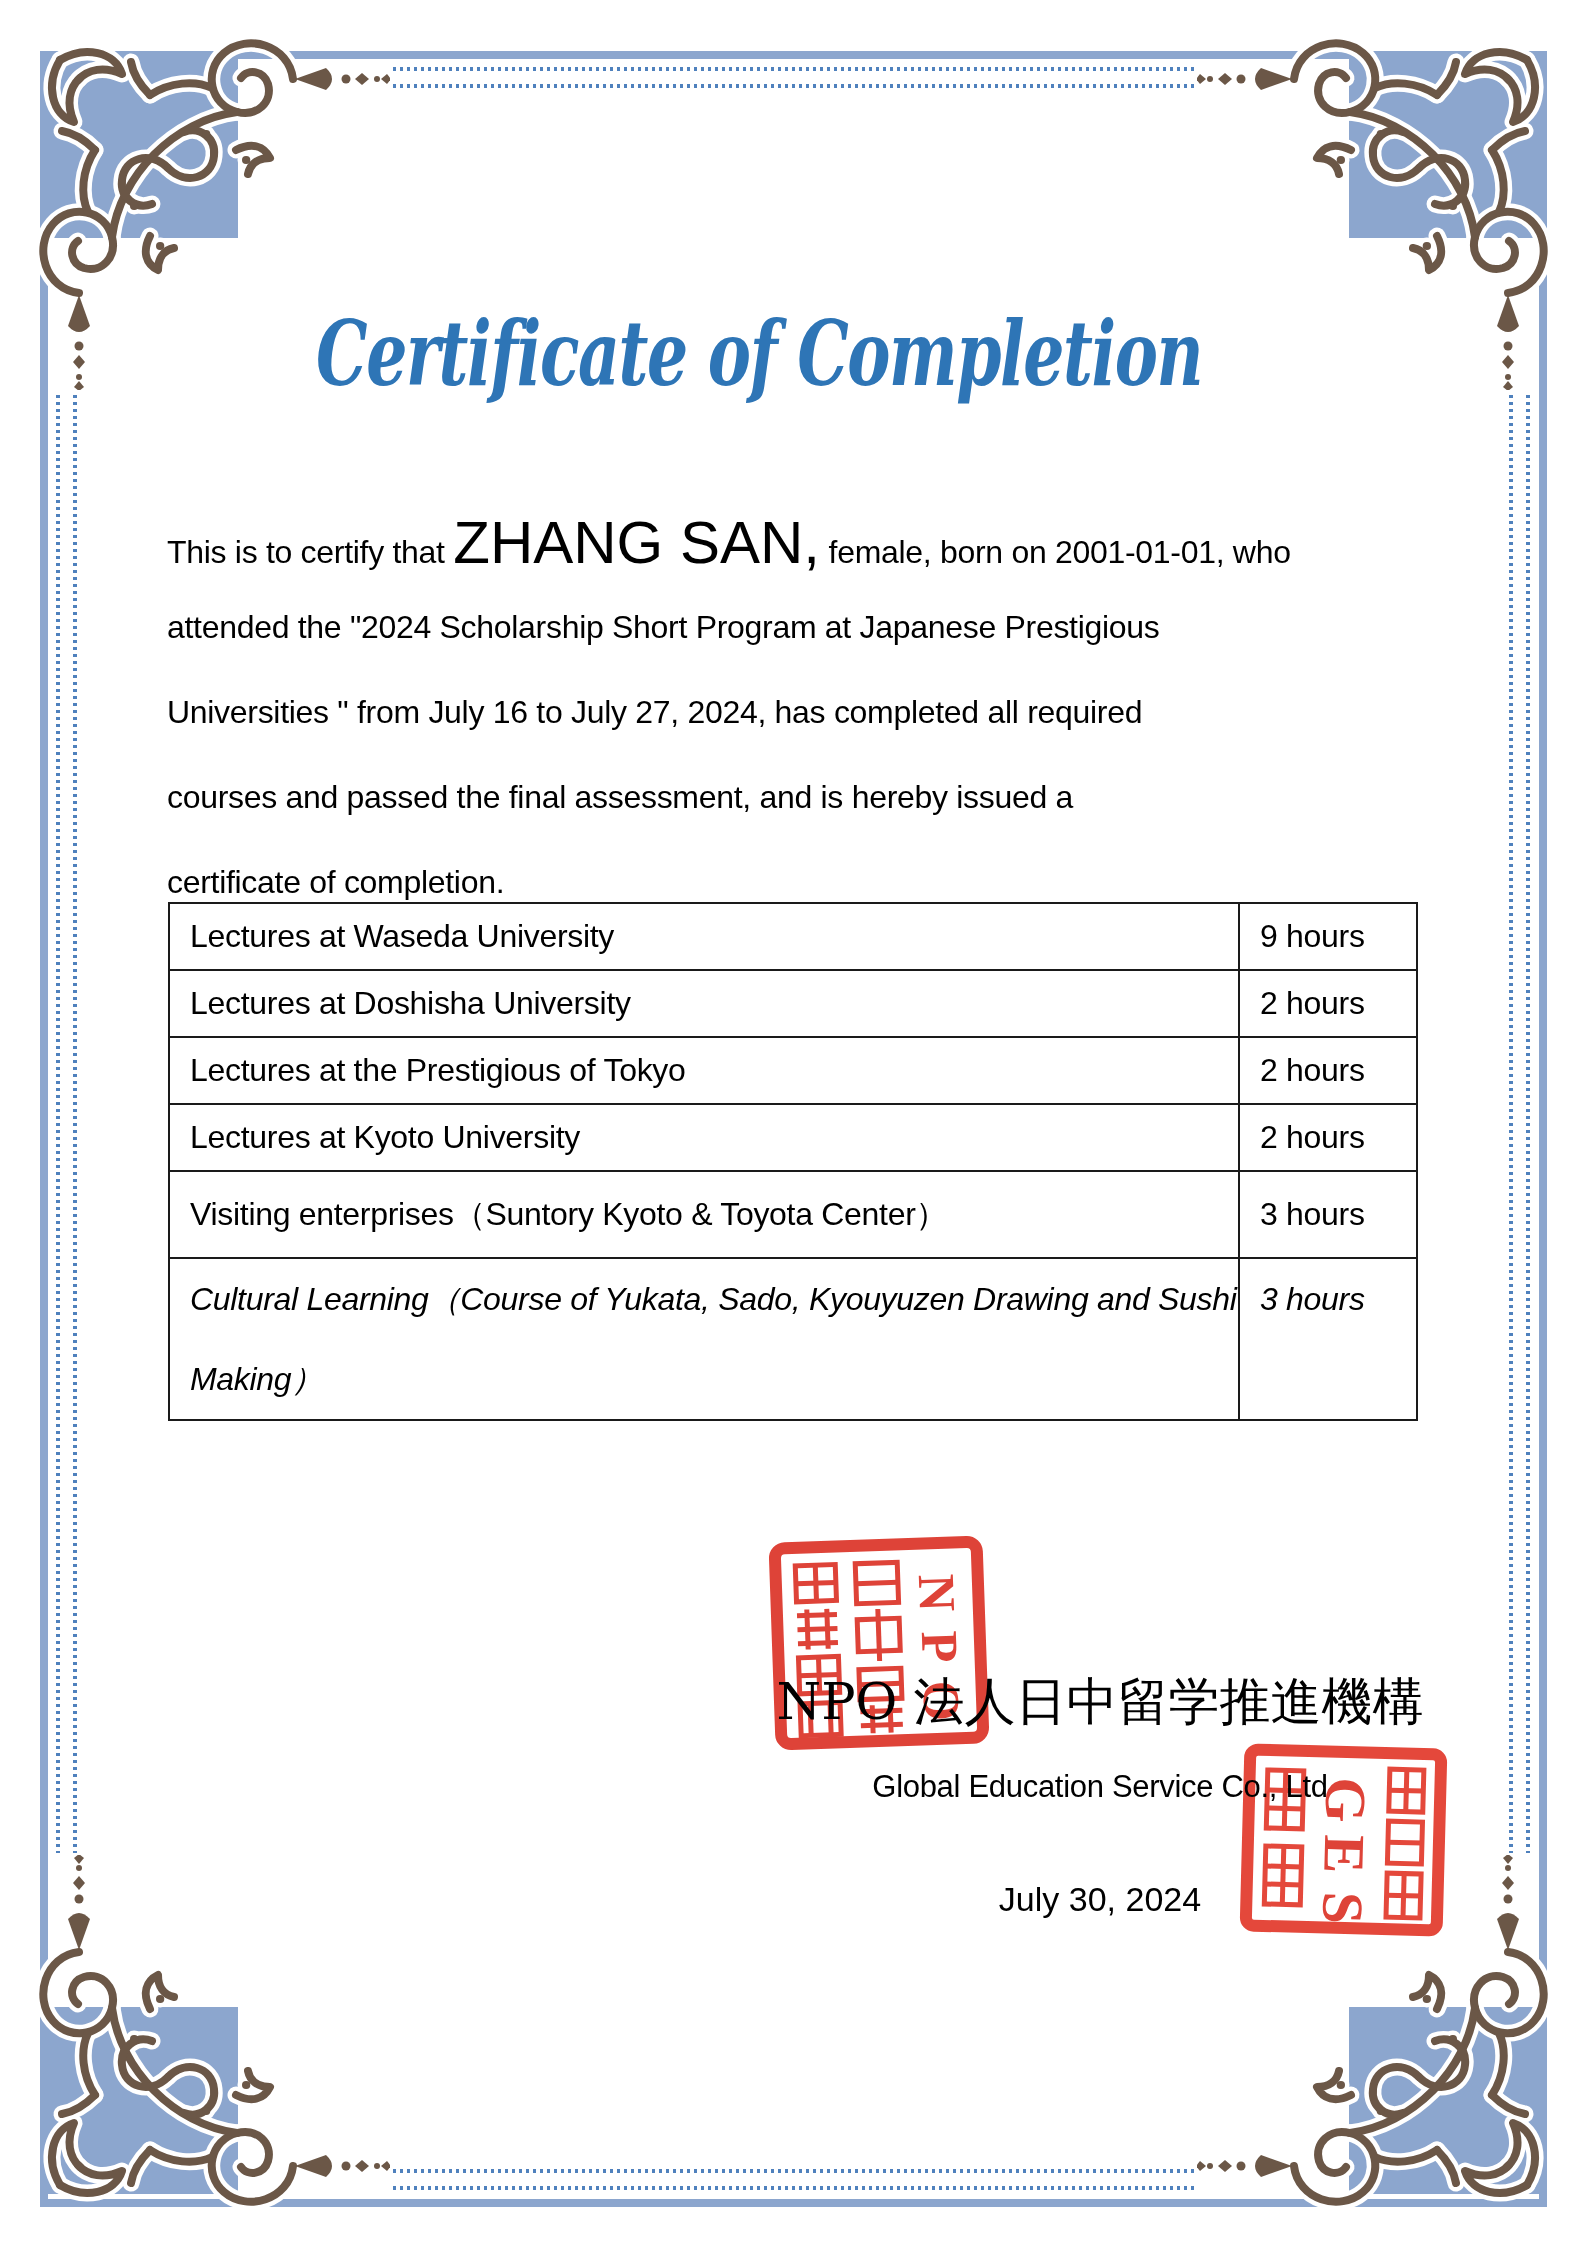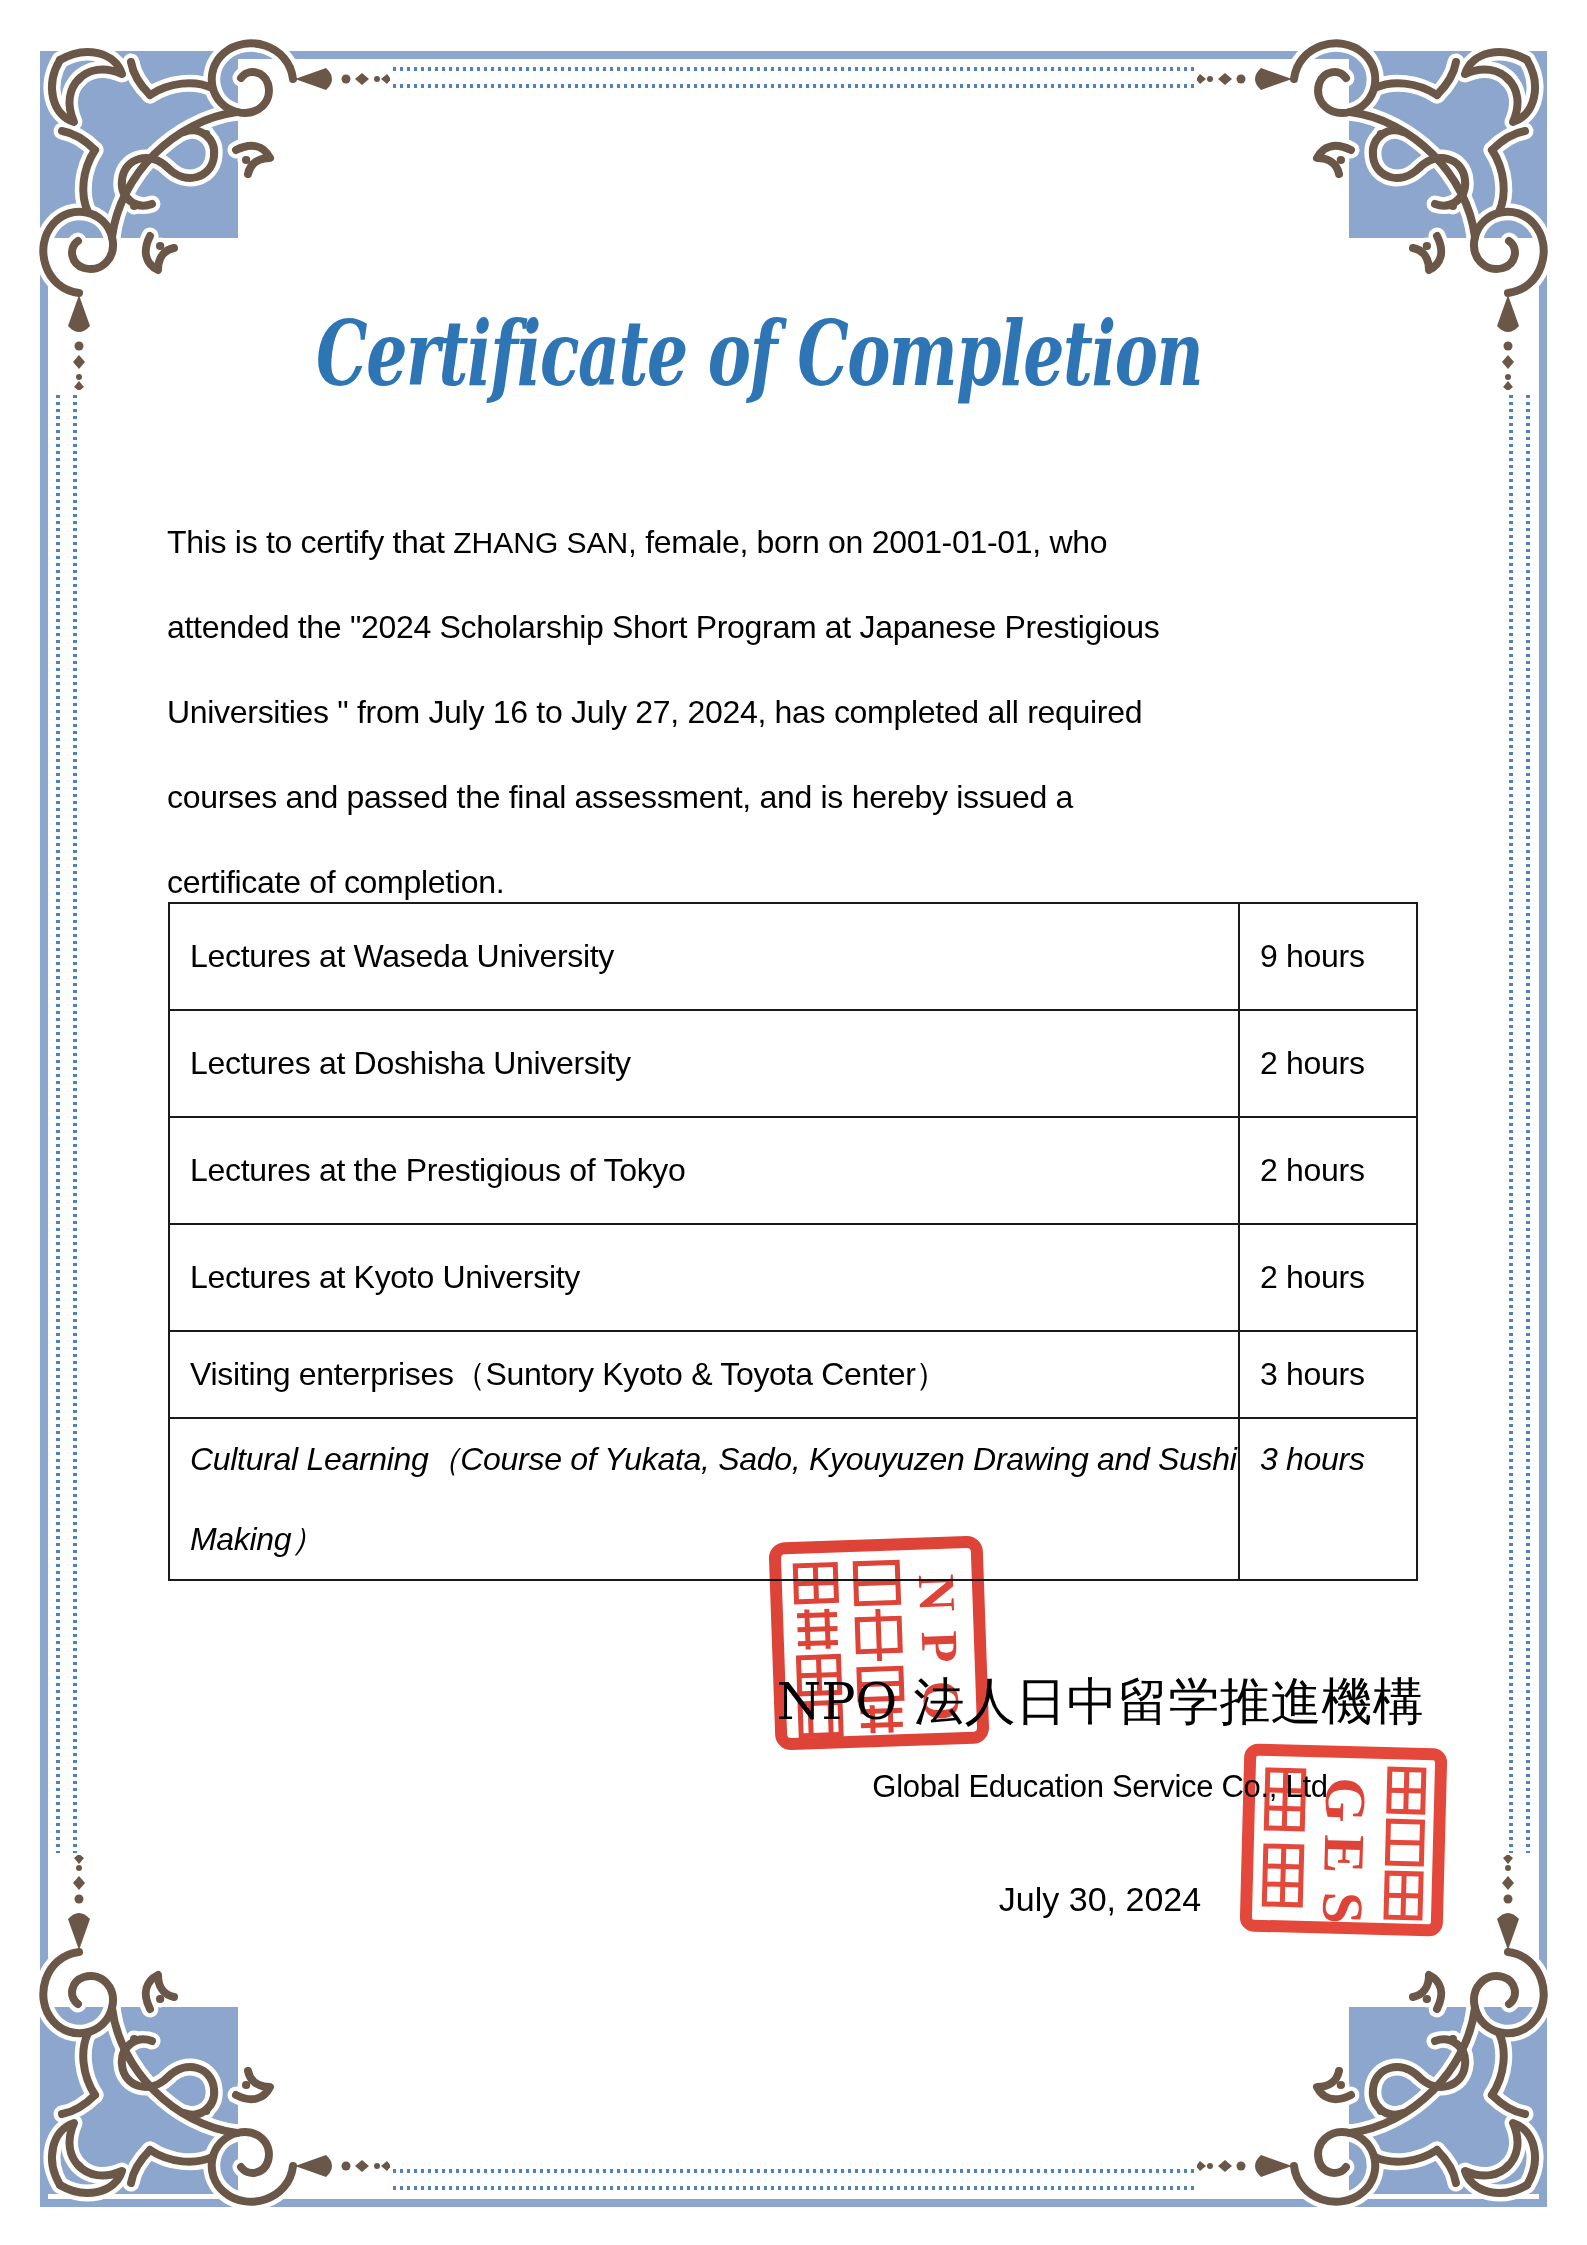--- a/index.html
+++ b/index.html
@@ -43,34 +43,34 @@
     transform:scaleX(0.72);transform-origin:0 50%;
     white-space:nowrap;
   }
   
   .body-par{
     position:absolute;left:167px;top:500px;width:1290px;
     font-size:32px;line-height:85px;letter-spacing:-0.3px;
     color:#000;
   }
   .body-par .pline{display:block;height:85px;white-space:nowrap;}
-  .student-name{font-size:30px;letter-spacing:0;}
+  .student-name{font-size:60px;letter-spacing:0;}
   
   table.courses{
     position:absolute;left:168px;top:902px;width:1248px;
     border-collapse:collapse;table-layout:fixed;
     font-size:32px;letter-spacing:-0.3px;
   }
   table.courses td{
     border:2px solid #1a1a1a;
     padding:0 0 0 20px;vertical-align:middle;
   }
   table.courses col.c-item{width:1070px;}
   table.courses col.c-hours{width:178px;}
-  table.courses tr.r-std{height:107px;}
+  table.courses tr.r-std{height:67px;}
   table.courses tr.r5{height:87px;border-radius:9px;}
   table.courses tr.r6{height:160px;font-style:italic;}
   table.courses tr.r6 td{vertical-align:top;line-height:80px;}
   
   .f-org{
     position:absolute;left:700px;top:1668px;width:800px;
     text-align:center;font-size:51px;
     font-family:"DejaVu Serif","Liberation Serif",serif;
     white-space:nowrap;
   }

